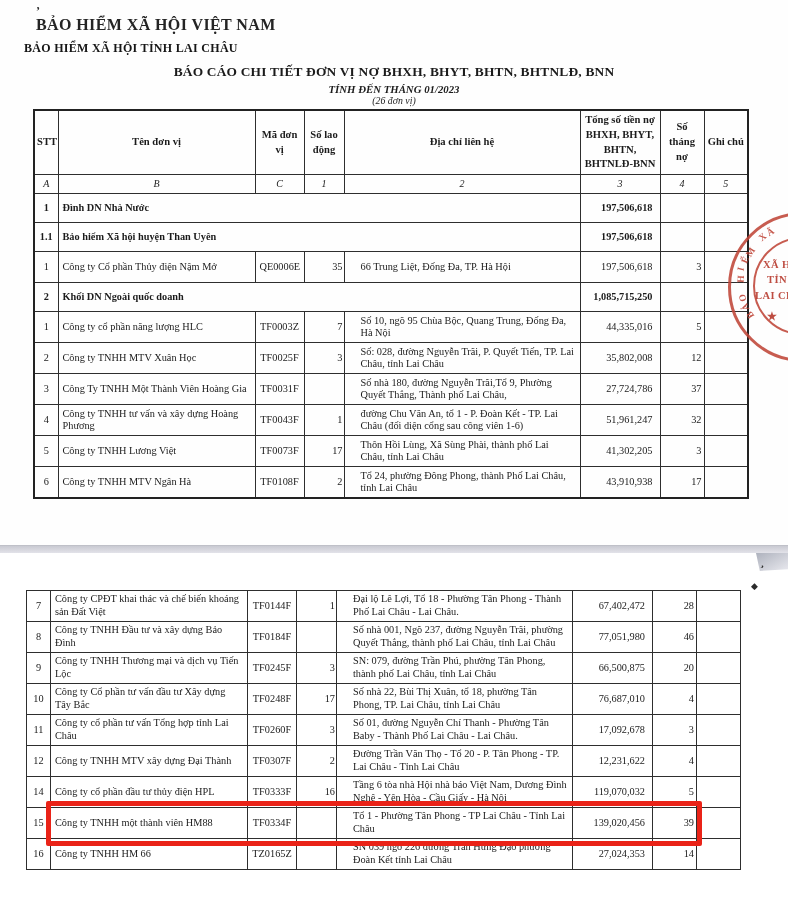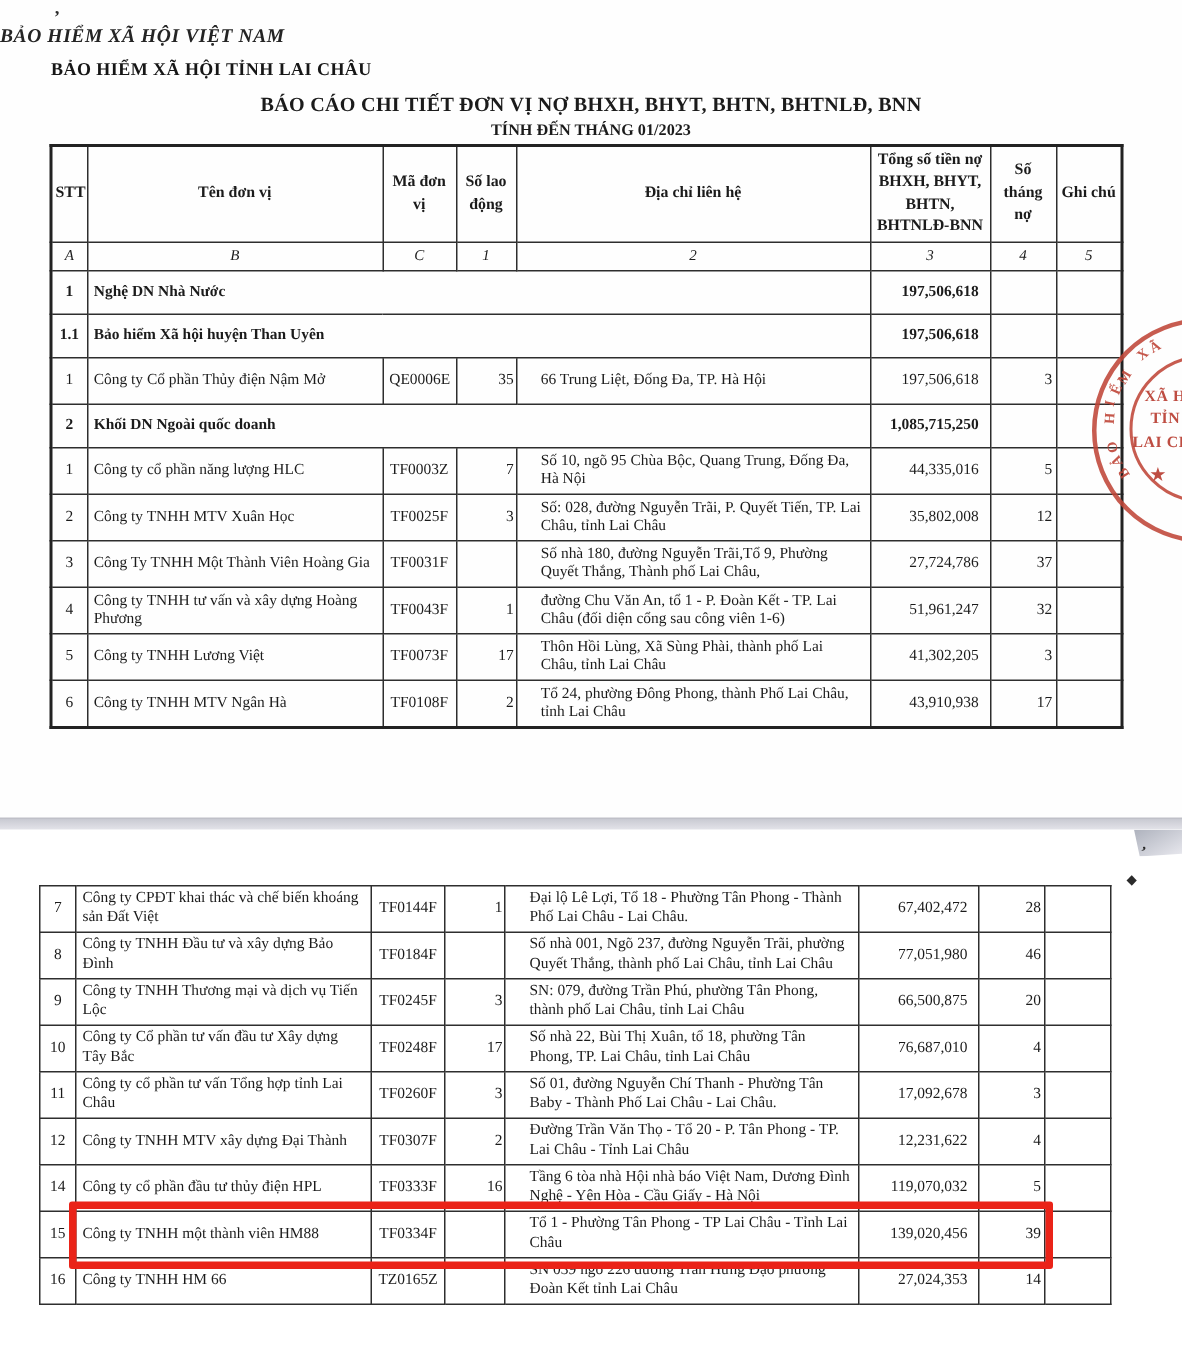--- a/index.html
+++ b/index.html
@@ -10,24 +10,24 @@
     color:#1b1b1b;
   }
   .page{position:absolute;left:0;width:788px;overflow:hidden;background:#fefefe;}
   #page1{top:0;height:545px;}
   #divider{position:absolute;top:545px;left:0;width:788px;height:8px;
     background:linear-gradient(#c9cad2,#e6e6ec);border-top:1px solid #bfc0c8;}
   #page2{top:553px;height:359px;background:#ffffff;}
 
   
   .doc-header{padding-top:16px;}
-  .org1{font-weight:bold;font-size:13px;letter-spacing:.4px;color:#242424;font-style:italic;}
-  .org2{margin-left:34px;font-weight:bold;font-size:12px;letter-spacing:.3px;margin-top:7px;color:#161616;}
+  .org1{margin-left:36px;font-weight:bold;font-size:16px;letter-spacing:.4px;color:#242424;}
+  .org2{margin-left:24px;font-weight:bold;font-size:12px;letter-spacing:.3px;margin-top:7px;color:#161616;}
   .title{text-align:center;font-weight:bold;font-size:13.4px;margin-top:8px;letter-spacing:.2px;}
-  .subtitle{text-align:center;font-weight:bold;font-size:10.8px;margin-top:3px;}
+  .subtitle{text-align:center;font-weight:bold;font-style:italic;font-size:10.8px;margin-top:3px;}
   .count{text-align:center;font-style:italic;font-size:9.8px;margin-top:0px;}
 
   
   table{border-collapse:collapse;table-layout:fixed;width:714px;font-size:10.3px;line-height:1.22;}
   #table1{margin:3px 0 0 33px;border:2px solid #222;}
   #table2{margin:37px 0 0 26px;border:1.5px solid #2a2a2a;}
   th,td{border:1px solid #2e2e2e;padding:2px 4px;vertical-align:middle;overflow:hidden;}
   th{font-weight:bold;text-align:center;font-size:10.6px;line-height:1.4;padding:2px 2px;}
   tr.head{height:62px;}
   tr.codes td{font-style:italic;text-align:center;height:18px;font-size:10px;padding:0 2px;}
@@ -71,20 +71,21 @@
 <body>
 
 <div class="page" id="page1">
   <span class="artifact" id="mark-tl">’</span>
 
   <div class="doc-header">
     <div class="org1">BẢO HIỂM XÃ HỘI VIỆT NAM</div>
     <div class="org2">BẢO HIỂM XÃ HỘI TỈNH LAI CHÂU</div>
     <div class="title">BÁO CÁO CHI TIẾT ĐƠN VỊ NỢ BHXH, BHYT, BHTN, BHTNLĐ, BNN</div>
     <div class="subtitle">TÍNH ĐẾN THÁNG 01/2023</div>
+    <div class="count">(26 đơn vị)</div>
   </div>
 
   <table id="table1">
     <colgroup>
       <col style="width:24px">
         <col style="width:197px">
         <col style="width:49px">
         <col style="width:40px">
       <col style="width:236px">
         <col style="width:80px">
@@ -109,21 +110,21 @@
         <td>1</td>
         <td>2</td>
         <td>3</td>
         <td>4</td>
         <td>5</td>
       </tr>
     </thead>
     <tbody id="tbody1">
         <tr class="group">
           <td class="c-stt">1</td>
-          <td class="c-name" colspan="4">Nghệ DN Nhà Nước</td>
+          <td class="c-name" colspan="4">Đình DN Nhà Nước</td>
           <td class="c-amount">197,506,618</td>
           <td class="c-months"></td>
           <td class="c-note"></td>
         </tr>
         <tr class="group">
           <td class="c-stt">1.1</td>
           <td class="c-name" colspan="4">Bảo hiểm Xã hội huyện Than Uyên</td>
           <td class="c-amount">197,506,618</td>
           <td class="c-months"></td>
           <td class="c-note"></td>

